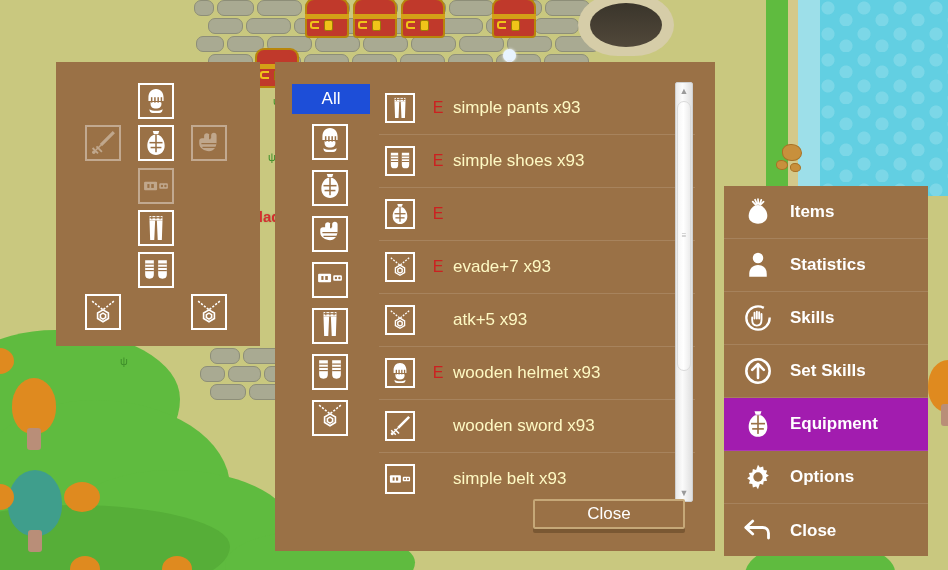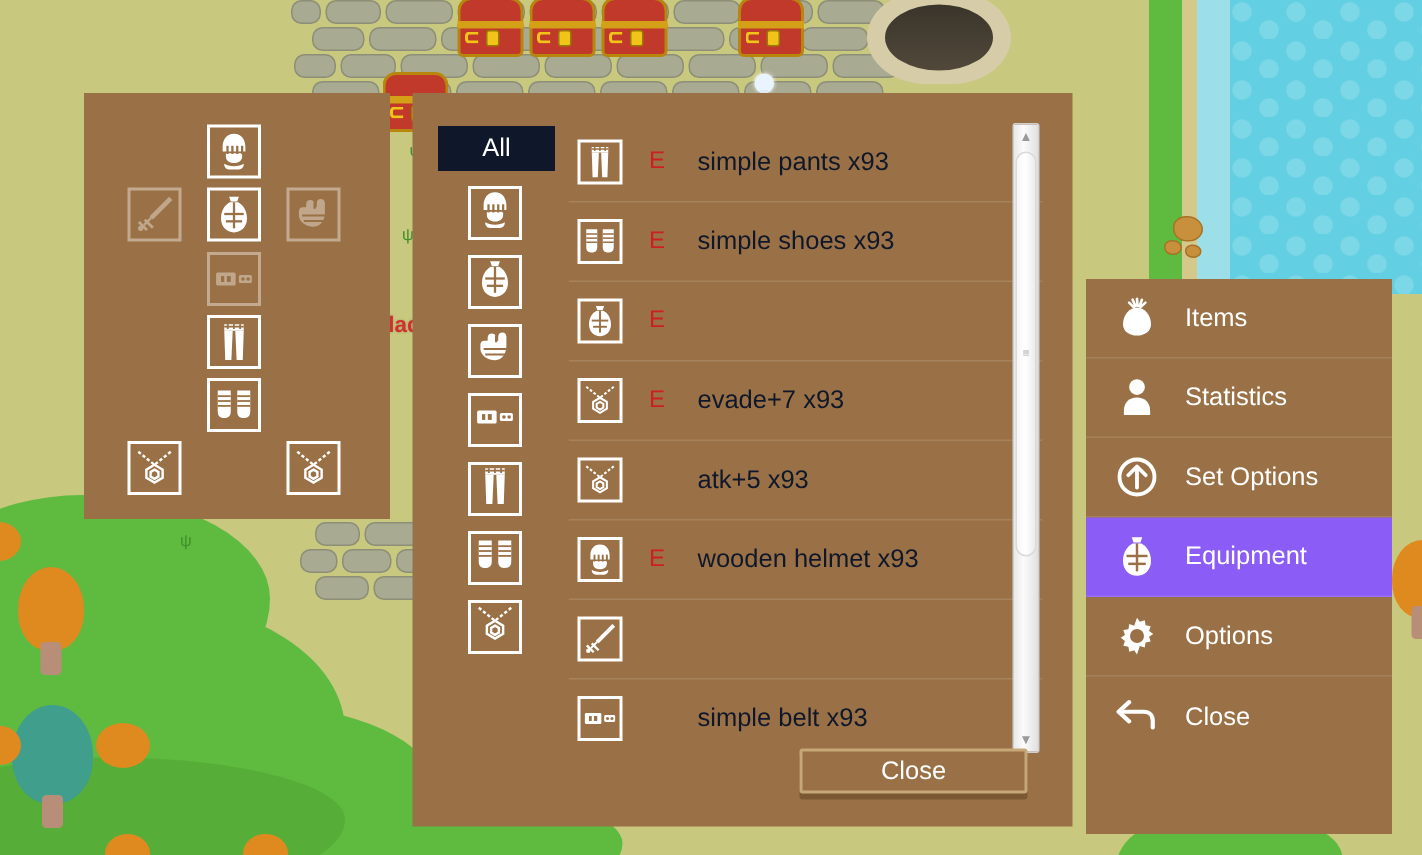--- a/index.html
+++ b/index.html
@@ -121,21 +121,21 @@
   }
   .slot.empty { border-color:rgba(255,255,255,.40); }
   .slot svg { width:26px; height:26px; display:block; }
   .slot.empty svg { opacity:.38; }
 
   
   #list-panel { left:275px; top:62px; width:440px; height:489px; }
 
   #cat-col { position:absolute; left:22px; top:22px; width:68px; }
   .cat-all {
-    width:78px; height:30px; background:#0f172a; color:#fff;
+    width:78px; height:30px; background:#1d4ed8; color:#fff;
     display:flex; align-items:center; justify-content:center;
     font-size:17px; margin-left:-5px;
   }
   .cat-icon {
     width:36px; height:36px; border:2px solid #fff; margin:10px 0 0 15px;
     display:flex; align-items:center; justify-content:center;
   }
   .cat-icon svg { width:26px; height:26px; }
 
   #items-scroll {
@@ -149,21 +149,21 @@
   }
   .item-ico {
     width:30px; height:30px; border:2px solid #fff; flex:none;
     display:flex; align-items:center; justify-content:center;
   }
   .item-ico svg { width:22px; height:22px; }
   .eq-mark {
     color:#cc2020; font-size:16px; width:22px; text-align:center;
     margin-left:12px; flex:none; font-weight:normal;
   }
-  .item-label { color:#0f172a; font-size:17px; margin-left:16px; white-space:nowrap; }
+  .item-label { color:#fef9c3; font-size:17px; margin-left:4px; white-space:nowrap; }
 
   
   #sbar {
     position:absolute; right:22px; top:20px; width:18px; height:420px;
     background:linear-gradient(90deg,#e9e9e9,#fbfbfb 40%,#e0e0e0);
     border:1px solid #cfcfcf; border-radius:2px;
   }
   .sb-btn {
     position:absolute; left:0; width:16px; height:16px;
     display:flex; align-items:center; justify-content:center;
@@ -190,25 +190,25 @@
     border-radius:2px;
   }
 
   
   #menu { position:absolute; left:724px; top:186px; width:204px; height:370px; background:#9a7146; }
   .menu-item {
     height:53px; display:flex; align-items:center;
     border-bottom:1px solid rgba(255,255,255,.12);
     padding-left:18px;
   }
-  .menu-item.active { background:#8b5cf6; }
+  .menu-item.active { background:#a21caf; }
   .menu-item:last-child { border-bottom:none; }
   .menu-ico { width:32px; height:32px; flex:none; display:flex; align-items:center; justify-content:center; }
   .menu-ico svg { width:28px; height:28px; }
-  .menu-label { color:#fff; font-size:17px; margin-left:16px; }
+  .menu-label { color:#fff; font-size:17px; margin-left:16px;font-weight:bold; }
 </style>
 </head>
 <body>
 
 <div id="world">
 
   <div class="water-grass"></div>
   <div class="sand-edge"></div>
   <div class="water-edge"></div>
   <div class="water">
@@ -600,20 +600,21 @@
       <div class="item-row">
         <div class="item-ico">
           <svg viewBox="0 0 24 24" fill="#fff">
             <path d="M21 1l2 2-12 12-2-2L21 1z"></path>
             <path d="M9.5 13.5l1 1-4.5 4.5-1-1 4.5-4.5z"></path>
             <path d="M3 16l5 5-1.2 1.2-5-5L3 16zm3.6-1.4l5 5-1.2 1.2-5-5 1.2-1.2z"></path>
             <circle cx="3.5" cy="20.5" r="1.6"></circle>
           </svg>
         </div>
         <div class="eq-mark"></div>
+        <div class="item-label">wooden sword x93</div>
       </div>
       <div class="item-row">
         <div class="item-ico">
           <svg viewBox="0 0 24 24" fill="#fff">
             <rect x="1" y="8" width="12" height="8" rx="1"></rect>
             <rect x="15" y="9.5" width="8" height="5" rx="1"></rect>
             <rect x="4" y="10.2" width="6" height="3.6" fill="#9a7146"></rect>
             <rect x="6" y="9" width="1.6" height="6" fill="#fff"></rect>
             <circle cx="17.5" cy="12" r="1.1" fill="#9a7146"></circle>
             <circle cx="20.7" cy="12" r="1.1" fill="#9a7146"></circle>
@@ -650,25 +651,34 @@
         <svg viewBox="0 0 24 24" fill="#fff">
           <circle cx="12" cy="6" r="4.5"></circle>
           <path d="M12 12c-4.5 0-7.5 3-7.5 7.5V22h15v-2.5C19.5 15 16.5 12 12 12z"></path>
         </svg>
       </div>
       <div class="menu-label">Statistics</div>
     </div>
     <div class="menu-item">
       <div class="menu-ico">
         <svg viewBox="0 0 24 24" fill="none">
+          <circle cx="12" cy="12" r="10" stroke="#fff" stroke-width="2" stroke-dasharray="52 10"></circle>
+          <path d="M9 7.5v5m2-6v6m2-5.5v5.5m2-4v5c0 3-1.5 5-4 5s-4-2-4-5v-2" stroke="#fff" stroke-width="1.6" stroke-linecap="round"></path>
+        </svg>
+      </div>
+      <div class="menu-label">Skills</div>
+    </div>
+    <div class="menu-item">
+      <div class="menu-ico">
+        <svg viewBox="0 0 24 24" fill="none">
           <circle cx="12" cy="12" r="10" stroke="#fff" stroke-width="2.2"></circle>
           <path d="M12 18V7M12 6l-5 5M12 6l5 5" stroke="#fff" stroke-width="2.2" stroke-linecap="round" stroke-linejoin="round"></path>
         </svg>
       </div>
-      <div class="menu-label">Set Options</div>
+      <div class="menu-label">Set Skills</div>
     </div>
     <div class="menu-item active">
       <div class="menu-ico">
         <svg viewBox="0 0 24 24" fill="#fff">
           <path d="M9 1h6l-1 3h-4L9 1zM9.5 4.5h5c3 1.5 5.5 5 5.5 10 0 5-3.5 8.5-8 8.5s-8-3.5-8-8.5c0-5 2.5-8.5 5.5-10z"></path>
           <rect x="11.3" y="4.5" width="1.4" height="16" fill="#9a7146"></rect>
           <rect x="6" y="11" width="12" height="1.4" fill="#9a7146"></rect>
           <rect x="7" y="15.5" width="10" height="1.4" fill="#9a7146"></rect>
         </svg>
       </div>

